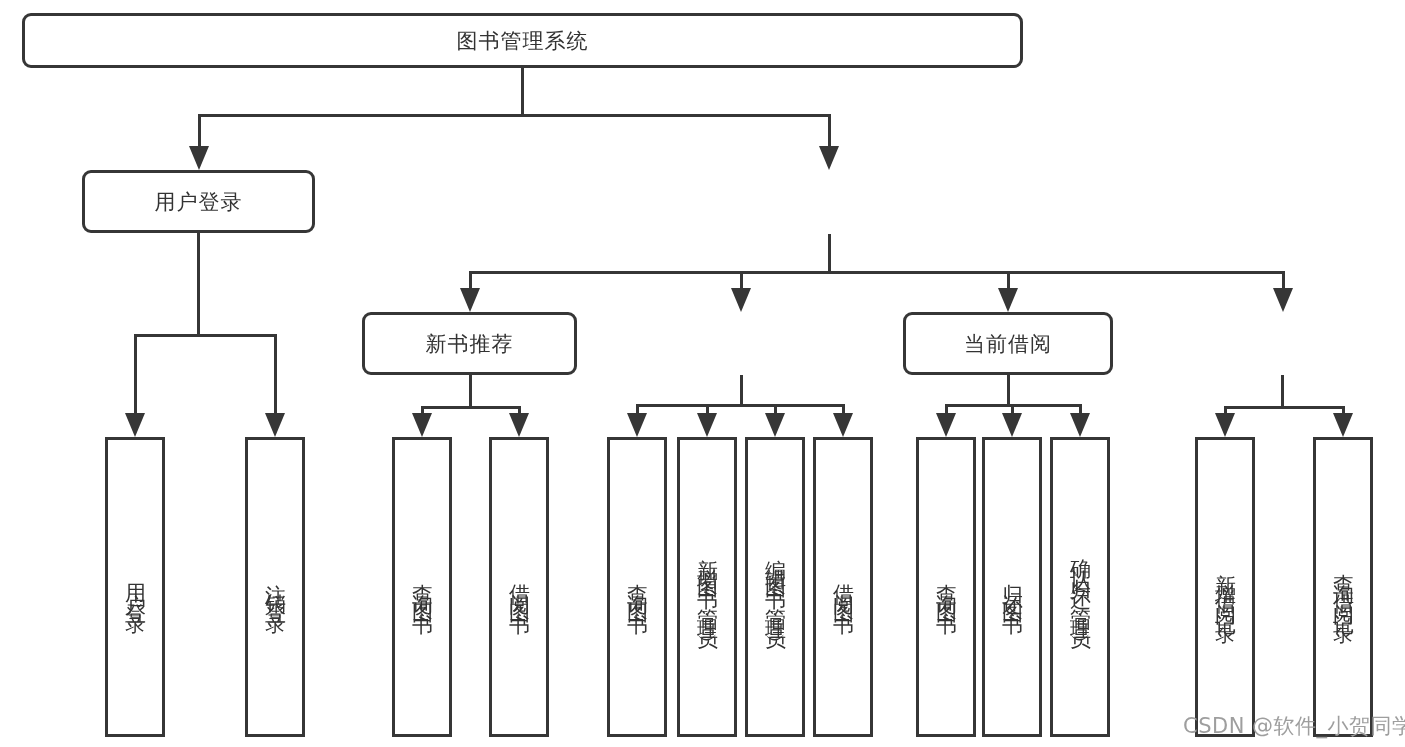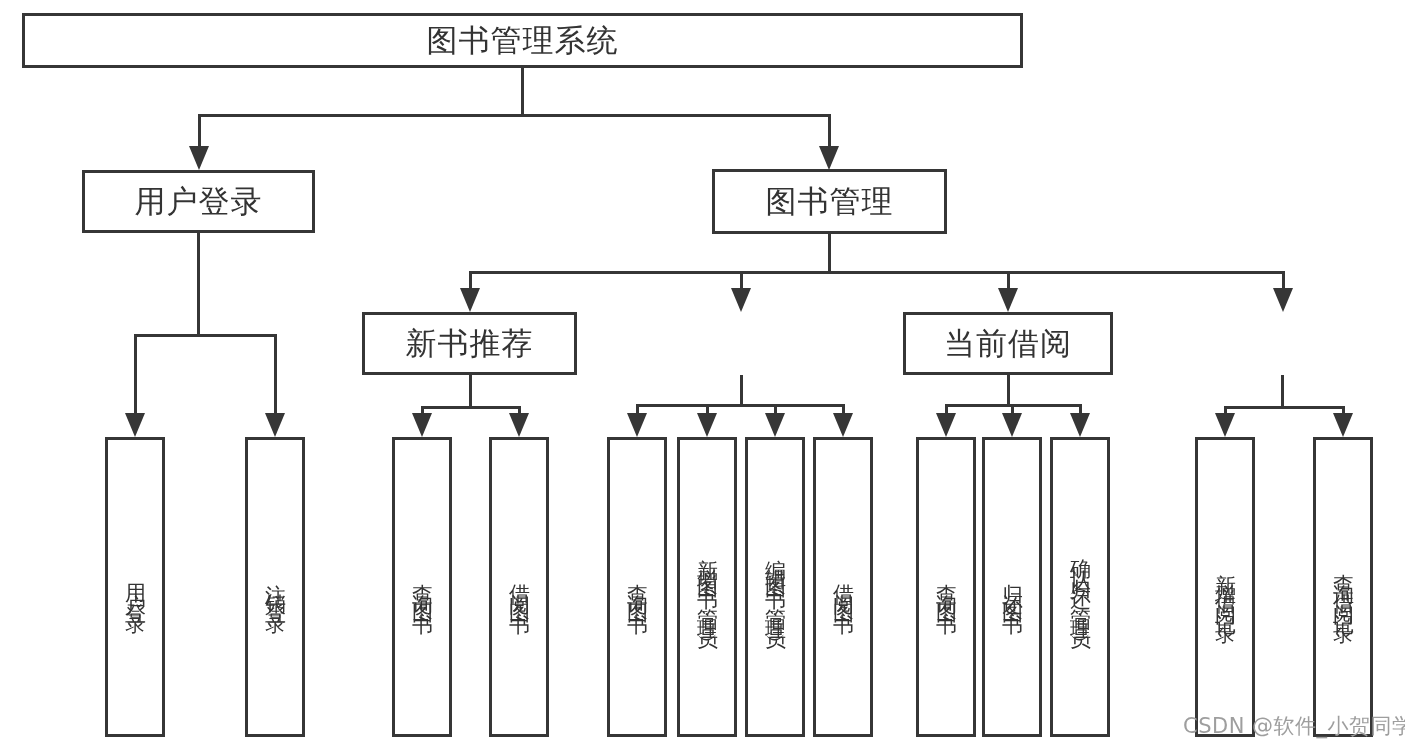--- a/index.html
+++ b/index.html
@@ -14,21 +14,21 @@
   }
   .box {
     position: absolute;
     box-sizing: border-box;
     border: 3px solid #363636;
     background: #ffffff;
     display: flex;
     align-items: center;
     justify-content: center;
   }
-  .hbox { font-size: 31px; letter-spacing: 1px; }
+  .hbox { font-size: 21px; letter-spacing: 1px; border-radius: 9px; }
   .vbox span {
     writing-mode: vertical-rl;
     text-orientation: mixed;
     font-size: 21px;
     letter-spacing: 10px;
     line-height: 1;
   }
   .hline { position: absolute; height: 3px; background: #363636; }
   .vline { position: absolute; width: 3px; background: #363636; }
   .arrow {
@@ -60,23 +60,20 @@
 
   <div class="vline" style="left:521px; top:65px; height:51px;"></div>
   <div class="hline" style="left:198px; top:114px; width:633px;"></div>
   <div class="vline" style="left:198px; top:114px; height:34px;"></div>
   <div class="arrow" style="left:189px; top:146px;"></div>
   <div class="vline" style="left:828px; top:114px; height:34px;"></div>
   <div class="arrow" style="left:819px; top:146px;"></div>
 
   <div class="box hbox" style="left:82px; top:170px; width:233px; height:63px;">
     <span>用户登录</span>
-  </div>
-  <div class="box hbox" style="left:712px; top:169px; width:235px; height:65px;">
-    <span>图书管理</span>
   </div>
 
   <div class="vline" style="left:197px; top:233px; height:103px;"></div>
   <div class="hline" style="left:134px; top:334px; width:143px;"></div>
   <div class="vline" style="left:134px; top:334px; height:82px;"></div>
   <div class="arrow" style="left:125px; top:413px;"></div>
   <div class="vline" style="left:274px; top:334px; height:82px;"></div>
   <div class="arrow" style="left:265px; top:413px;"></div>
 
   <div class="vline" style="left:828px; top:234px; height:40px;"></div>

